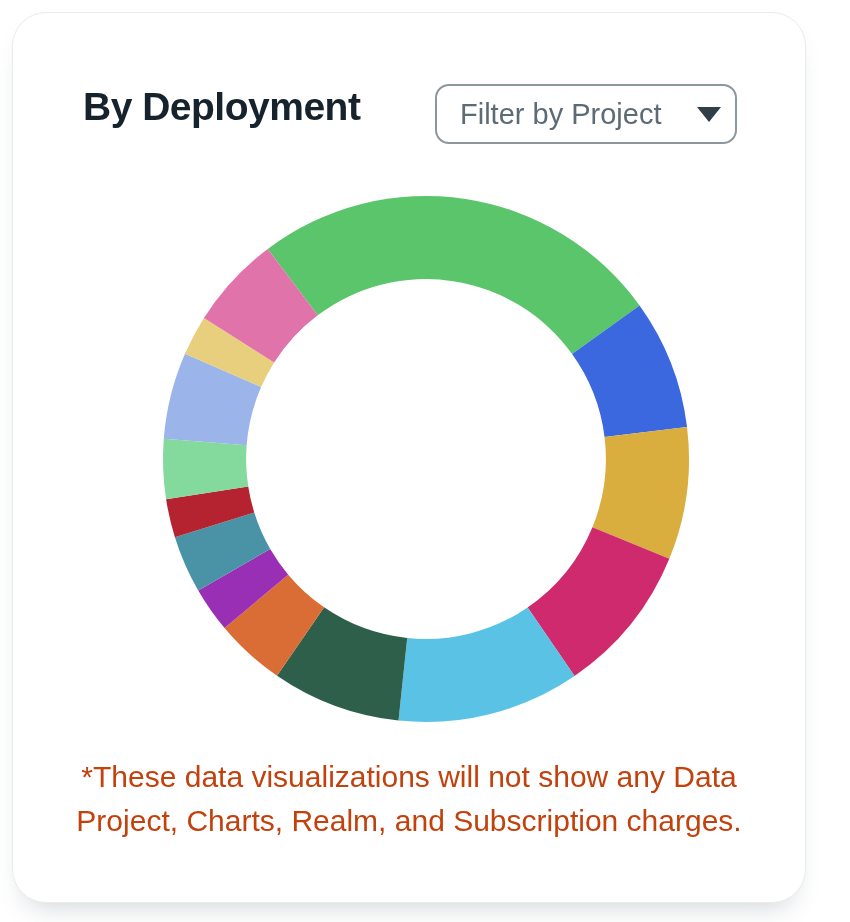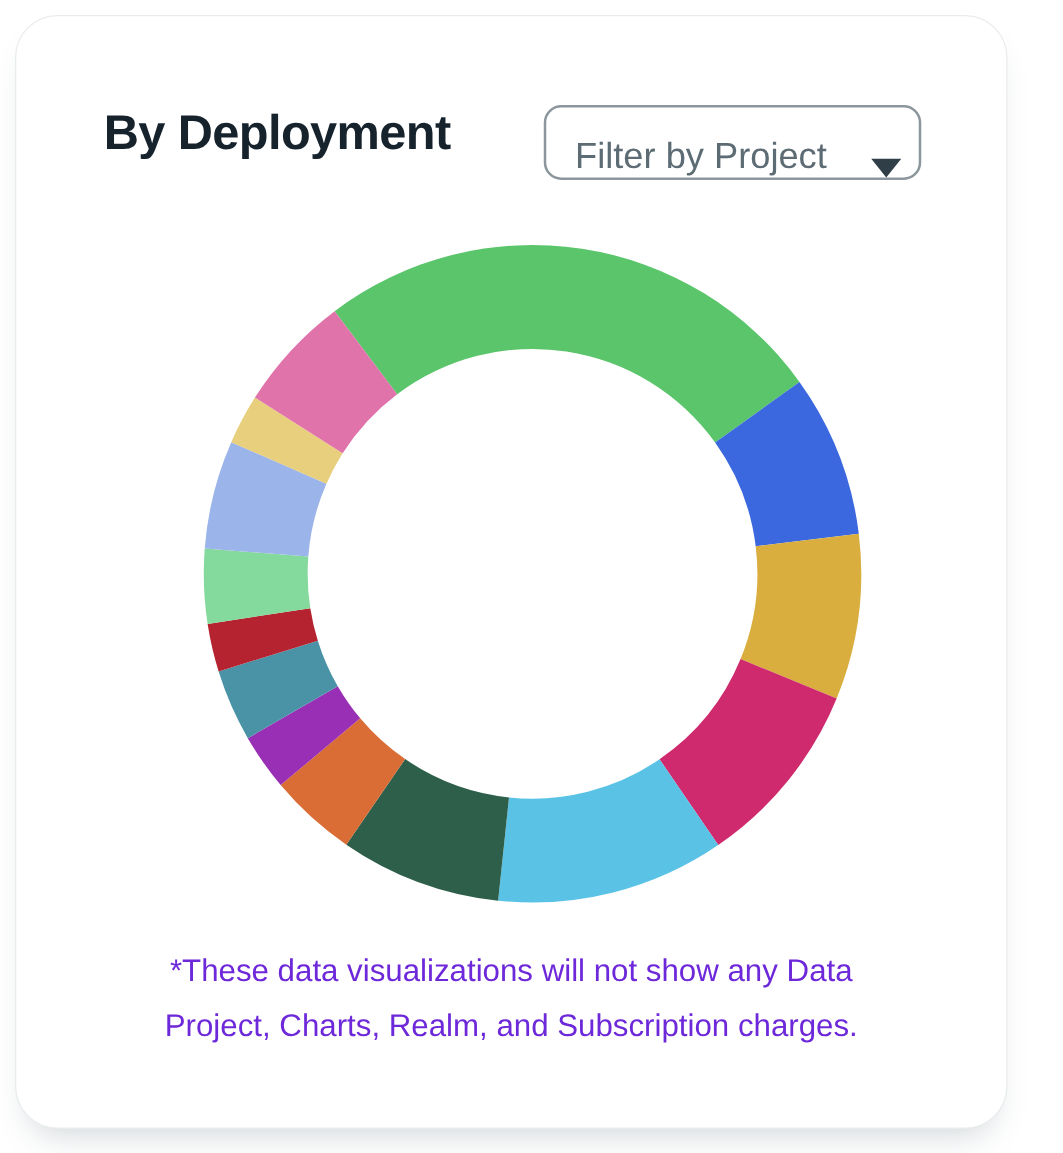--- a/index.html
+++ b/index.html
@@ -39,21 +39,21 @@
     position: absolute;
     right: 68px;
     top: 71px;
     width: 302px;
     height: 60px;
     box-sizing: border-box;
     background: #ffffff;
     border: 2px solid #8b979d;
     border-radius: 14px;
     display: flex;
-    align-items: flex-end;
+    align-items: center;
     justify-content: space-between;
     padding: 0 14px 0 23px;
     cursor: pointer;
     font-family: "Liberation Sans", sans-serif;
   }
   .filter-btn .label {
     font-size: 29px;
     color: #5c6b74;
     white-space: nowrap;
   }
@@ -72,23 +72,23 @@
     width: 540px;
     height: 540px;
   }
   .donut-wrap svg { display: block; }
   .footnote {
     position: absolute;
     left: 0;
     top: 742px;
     width: 100%;
     text-align: center;
-    font-size: 25px;
+    font-size: 30px;
     line-height: 44px;
-    color: #6d28d9;
+    color: #c2410c;
   }
   .footnote div { white-space: nowrap; }
 </style>
 </head>
 <body>
 
 <div class="card">
 
   <h2 class="card-title">By Deployment</h2>
 

